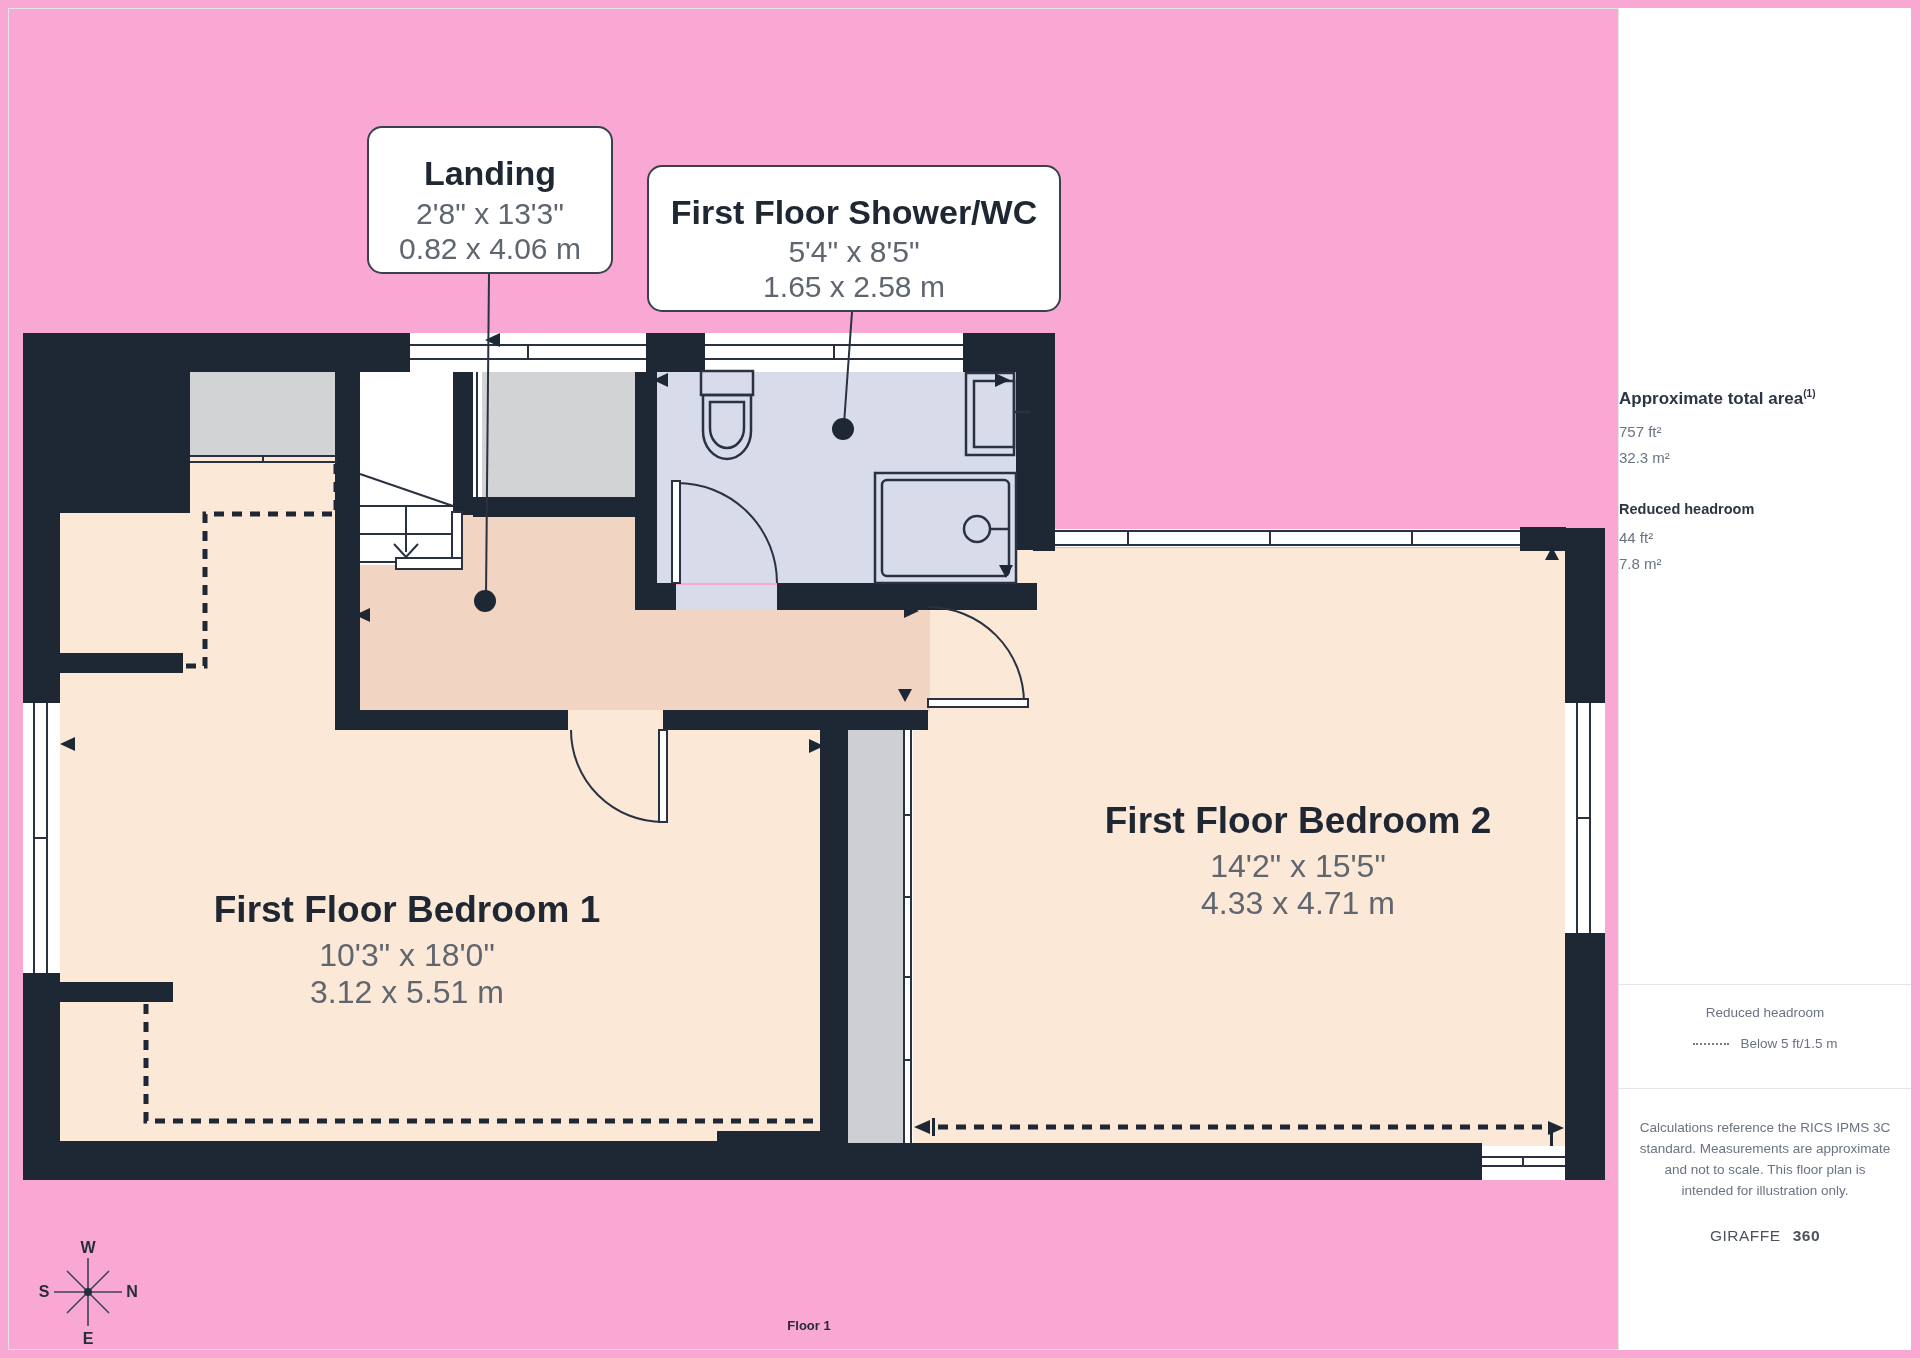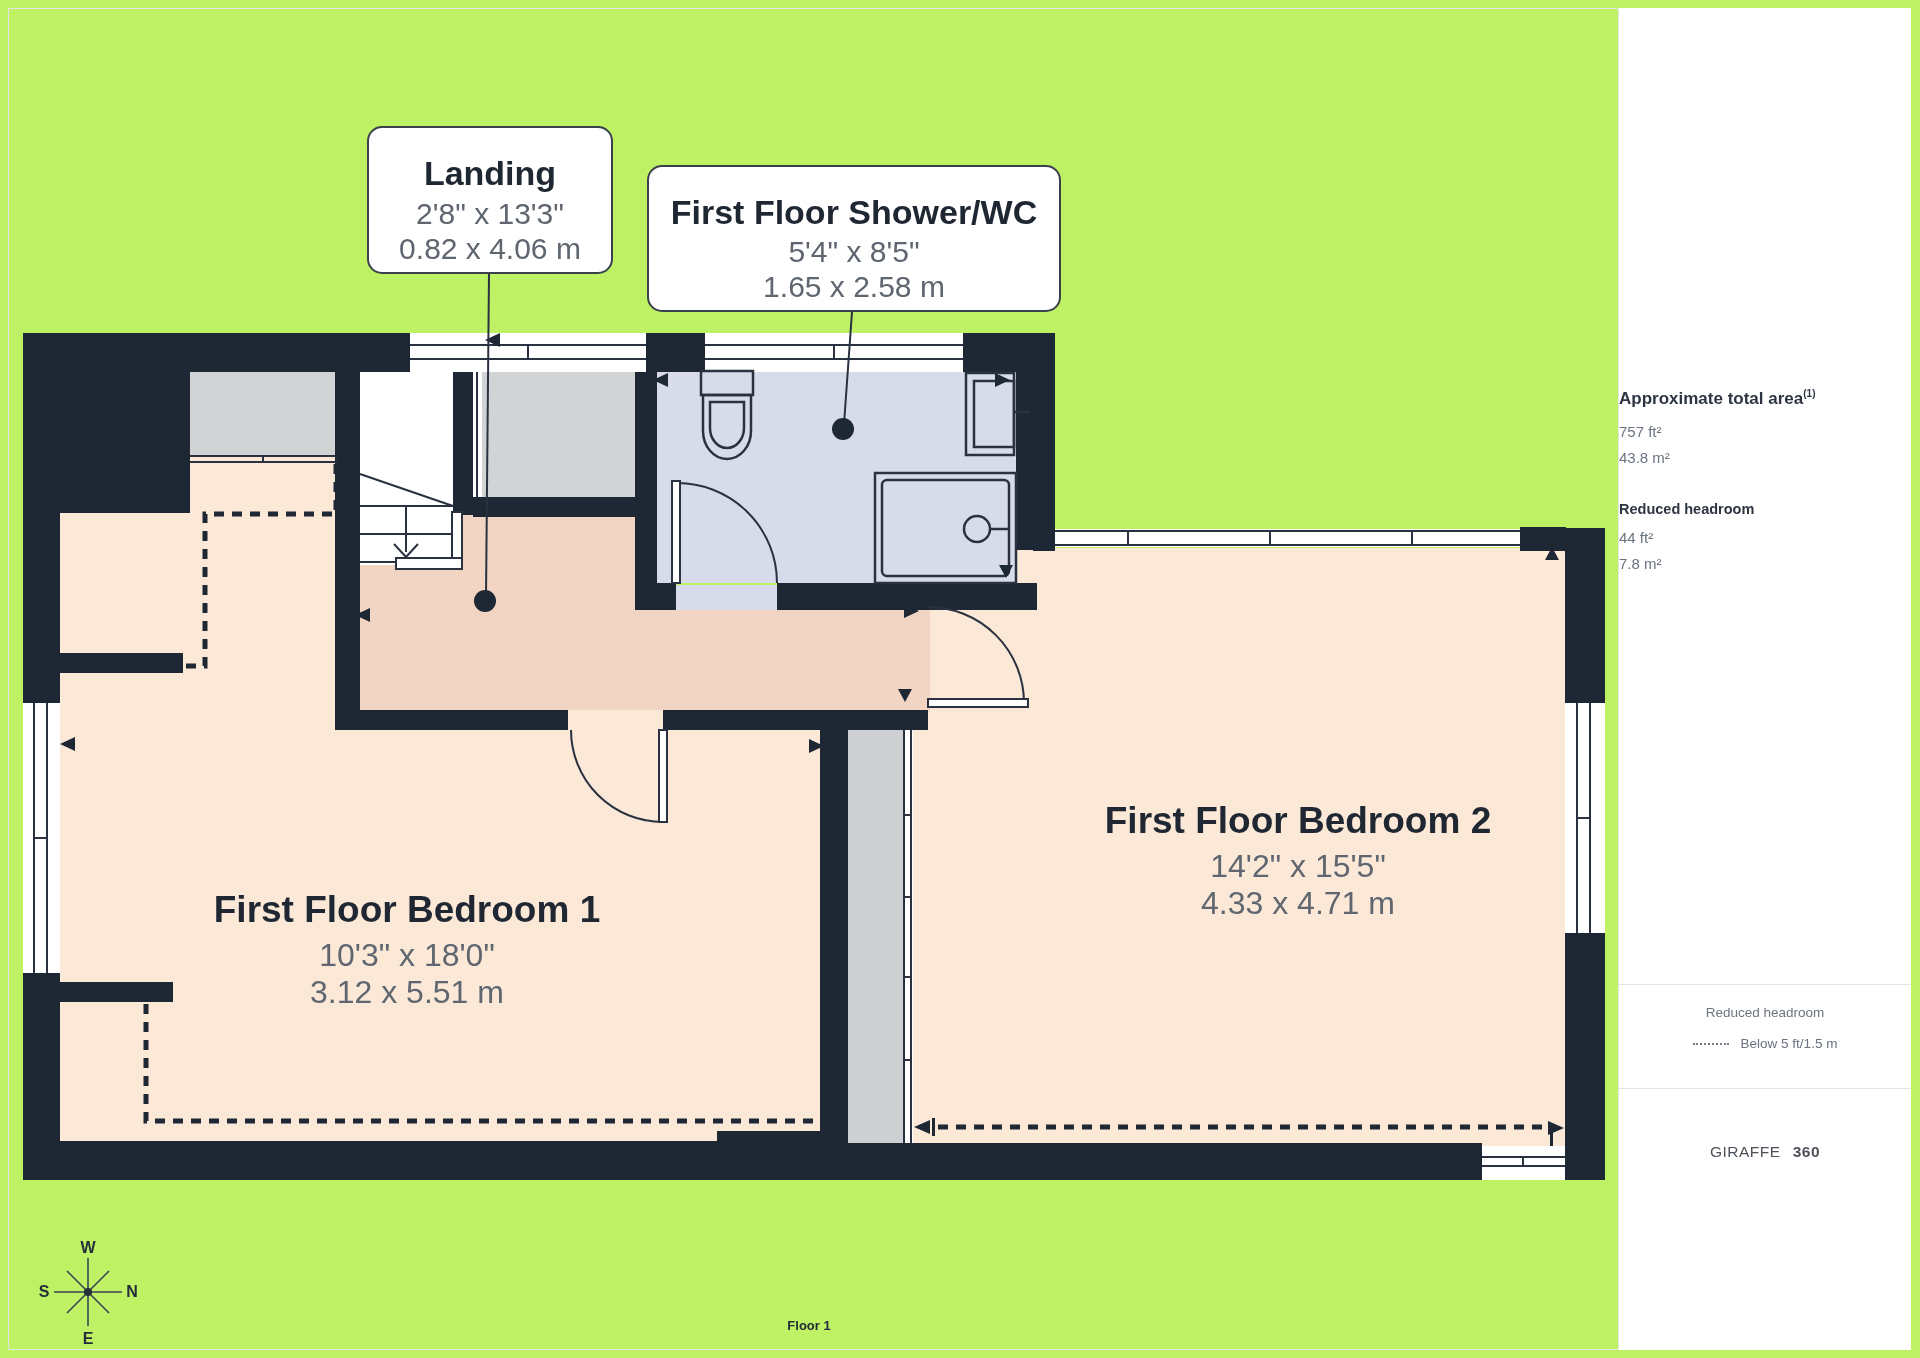--- a/index.html
+++ b/index.html
@@ -1,16 +1,16 @@
 <!DOCTYPE html>
 <html><head>
 <meta charset="utf-8">
 <style>
   html,body{margin:0;padding:0;background:#fff;}
-  .page{position:relative;width:1920px;height:1358px;background:#bef264;overflow:hidden;
+  .page{position:relative;width:1920px;height:1358px;background:#f9a8d4;overflow:hidden;
         font-family:"Liberation Sans", sans-serif;}
   .frame{position:absolute;left:8px;top:8px;width:1902px;height:1342px;border:1px solid #e4e4e6;box-sizing:border-box;}
   svg text{font-family:"Liberation Sans", sans-serif;}
   .lbl-title{font-size:34px;font-weight:bold;fill:#1f2733;}
   .lbl-dim{font-size:30px;fill:#5f6670;}
   .room-title{font-size:37px;font-weight:bold;fill:#1f2733;}
   .room-dim{font-size:32px;fill:#5f6670;}
   .compass-letter{font-size:16px;font-weight:bold;fill:#252d3a;}
   .floor-label{position:absolute;left:0;top:1318px;width:1618px;text-align:center;
                font-size:13px;font-weight:bold;color:#242c3a;}
@@ -263,31 +263,32 @@
 
   
   <div class="floor-label">Floor 1</div>
 
   
   <div class="sidebar">
     <div class="sb-main">
       <div class="area-block">
         <p class="sb-title"><span>Approximate total area</span><span class="sb-sup">(1)</span></p>
         <div class="sb-val">757 ft²</div>
-        <div class="sb-val">43.8 m²</div>
+        <div class="sb-val">32.3 m²</div>
         <div class="sb-gap"></div>
         <p class="sb-title" style="font-size:14.5px;margin-bottom:8px;">Reduced headroom</p>
         <div class="sb-val">44 ft²</div>
         <div class="sb-val">7.8 m²</div>
       </div>
     </div>
     <div class="sb-legend">
       <div>Reduced headroom</div>
       <div class="legend-row">
         <span class="dotted-sample"></span>
         <span>Below 5 ft/1.5 m</span>
       </div>
     </div>
     <div class="sb-calc">
+      <div class="disclaimer">Calculations reference the RICS IPMS 3C standard. Measurements are approximate and not to scale. This floor plan is intended for illustration only.</div>
       <div class="brand"><span>GIRAFFE</span><b>360</b></div>
     </div>
   </div>
 </div>
 
 </body></html>

